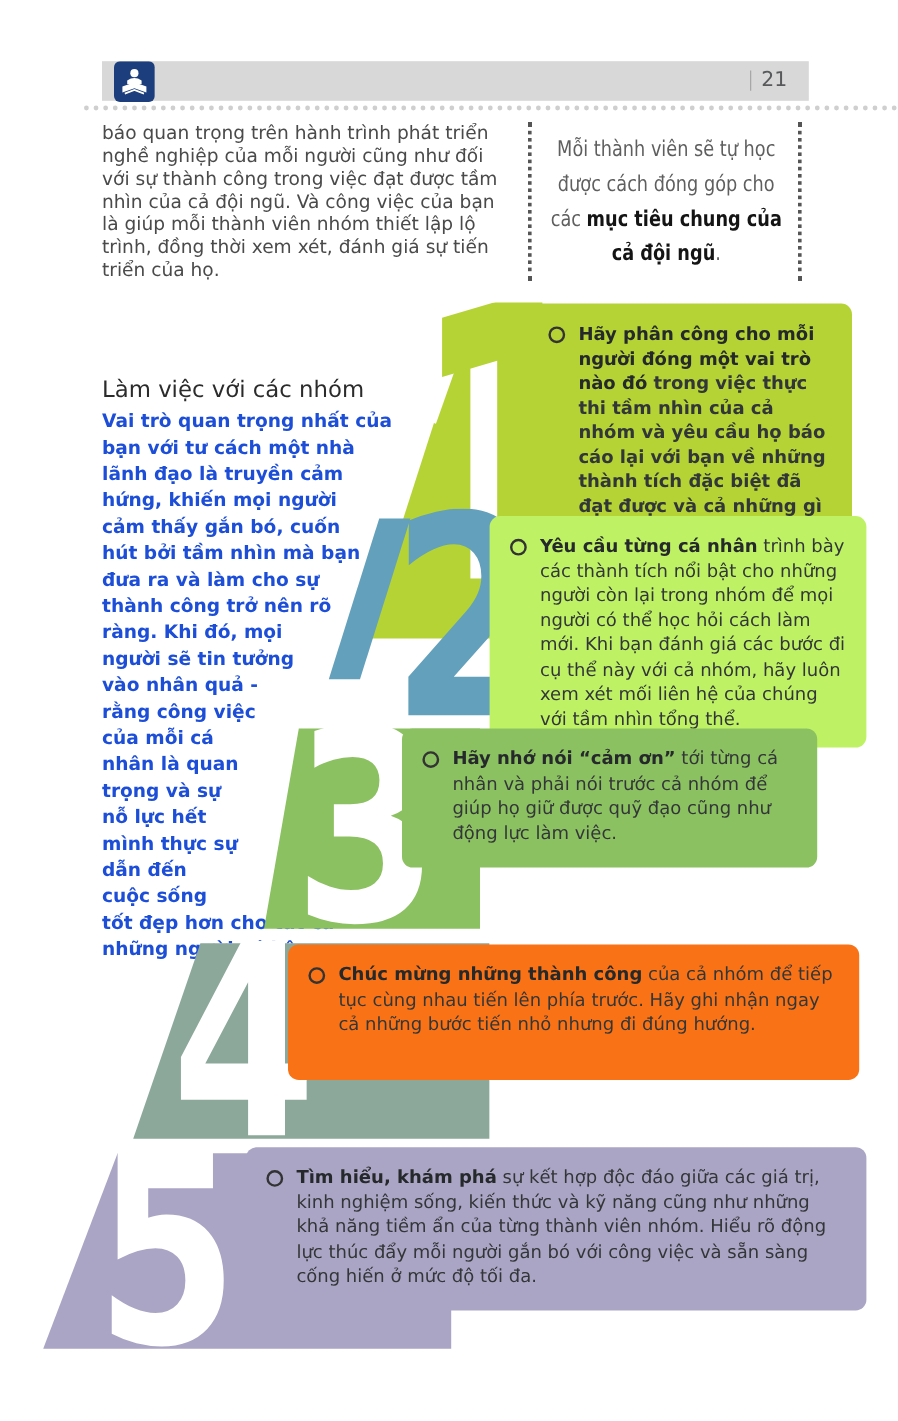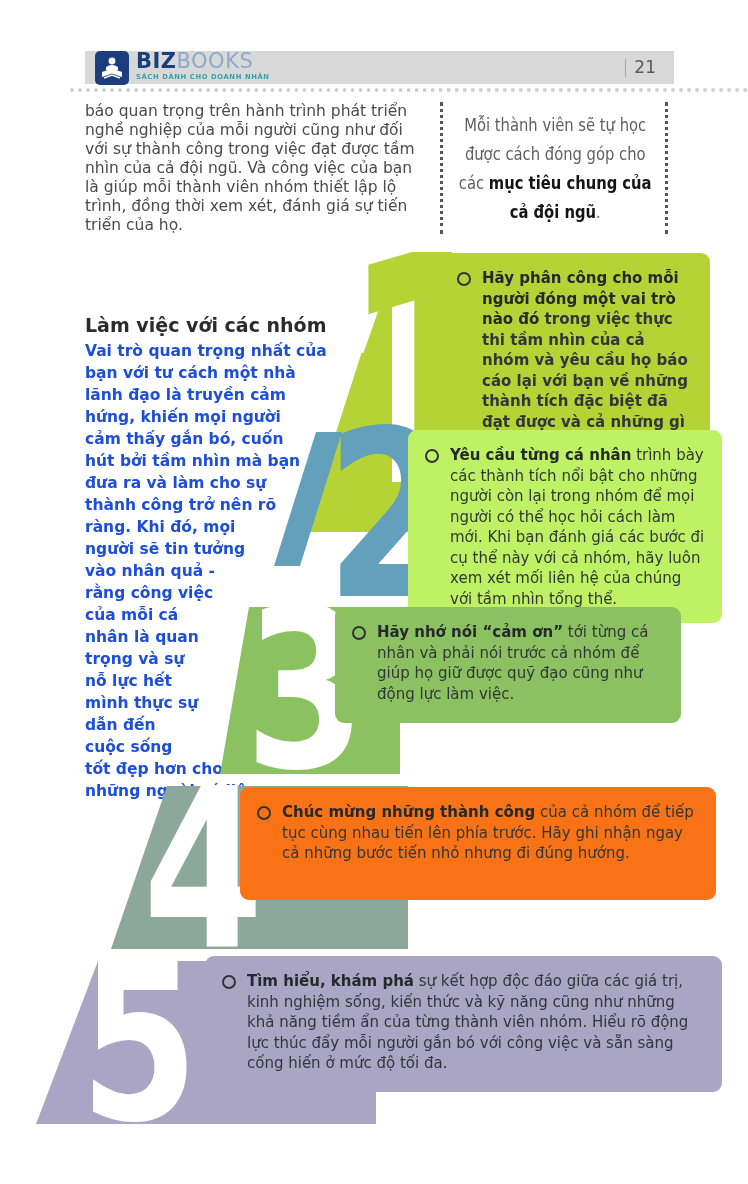--- a/index.html
+++ b/index.html
@@ -23,21 +23,21 @@
 
   
   .quote{left:440px;top:102px;width:228px;min-height:128px;
          border-left:3px dotted #555;border-right:3px dotted #555;
          padding:8px 10px 8px 14px;box-sizing:border-box;text-align:center;}
   .quote-inner{display:inline-block;transform:scaleX(0.82);transform-origin:left top;
          width:121%;font-size:18px;line-height:29px;color:#5f5f5f;}
   .quote-inner b{color:#141414;}
 
   
-  .section-heading{left:85px;top:314px;font-size:19px;font-weight:bold;color:#2b2b2b;}
+  .section-heading{left:85px;top:314px;font-size:19px;font-weight:normal;color:#2b2b2b;}
   .section-body{left:85px;top:340px;width:242px;font-size:15.5px;line-height:22px;color:#1d4ed8;font-weight:bold;}
   .cut{float:right;clear:right;}
 
   
   .step-box{border-radius:9px;box-sizing:border-box;z-index:2;
             padding:15px 16px 14px 42px;font-size:15px;line-height:20.5px;color:#333638;}
   .step-box b{color:#26292b;}
   .bullet{position:absolute;left:17px;top:19px;width:10px;height:10px;border:2.4px solid #333;
           border-radius:50%;background:transparent;}
   .c1{background:#b5d335;font-weight:bold;} .c2{background:#bef264;} .c3{background:#8cc162;}
@@ -58,24 +58,20 @@
 <div class="abs perforation"></div>
 
 <div class="abs logo-wrap">
   <svg width="34" height="34" viewBox="0 0 34 34">
     <rect x="0" y="0" width="34" height="34" rx="5" fill="#1c3e7d"></rect>
     <circle cx="17" cy="10" r="3.4" fill="#ffffff"></circle>
     <path d="M11,16 Q17,12 23,16 L23,19 L11,19 Z" fill="#ffffff"></path>
     <path d="M7,21 L17,17.5 L27,21 L27,26 L17,22.5 L7,26 Z" fill="#ffffff"></path>
     <path d="M9,27 L17,24 L25,27" stroke="#ffffff" stroke-width="1.4" fill="none"></path>
   </svg>
-  <div class="brand">
-    <span class="biz">BIZ</span><span class="books">BOOKS</span>
-    <div class="tagline">SÁCH DÀNH CHO DOANH NHÂN</div>
-  </div>
 </div>
 
 <div class="abs pagenum">
   <span class="bar">|</span><span>21</span>
 </div>
 
 <div class="abs intro">báo quan trọng trên hành trình phát triển nghề nghiệp của mỗi người cũng như đối với sự thành công trong việc đạt được tầm nhìn của cả đội ngũ. Và công việc của bạn là giúp mỗi thành viên nhóm thiết lập lộ trình, đồng thời xem xét, đánh giá sự tiến triển của họ.</div>
 
 <div class="abs quote">
   <div class="quote-inner">

